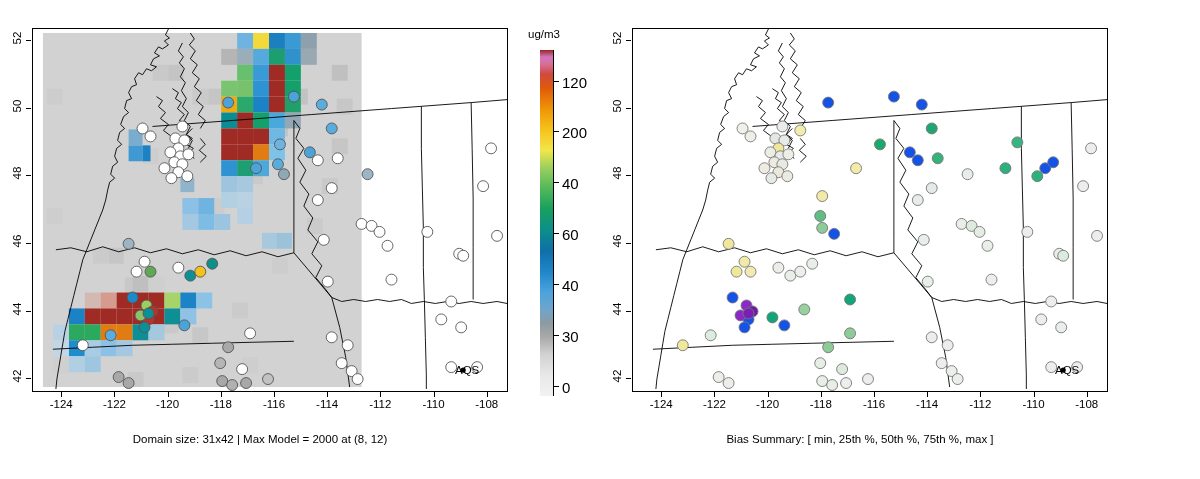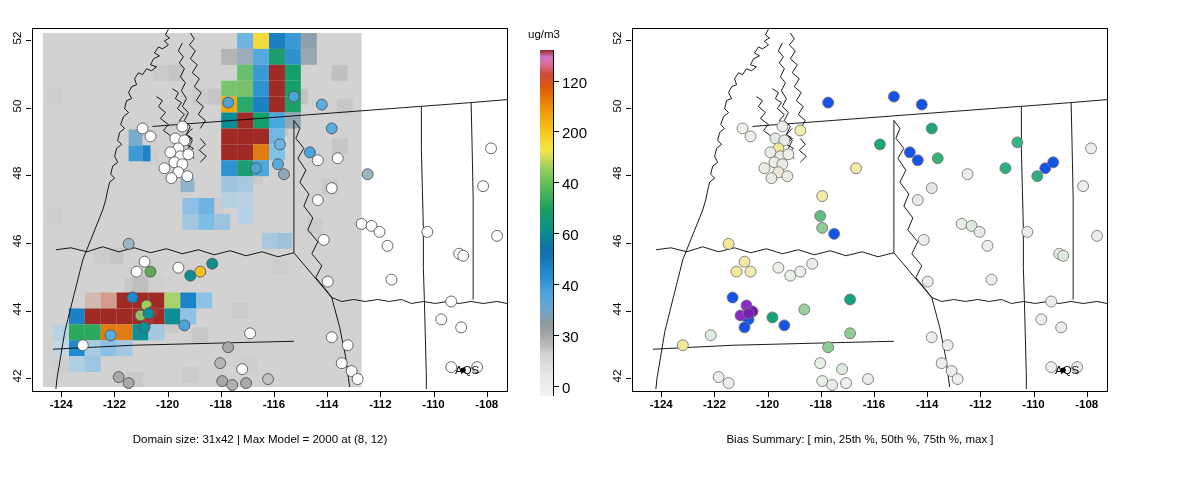--- a/index.html
+++ b/index.html
@@ -70,21 +70,20 @@
     width: 5px;
   }
   .xlab {
     position: absolute;
     font-size: 11.5px;
     color: #000;
     text-align: center;
     width: 40px;
     margin-left: -20px;
     top: 398px;
-    font-weight: bold;
   }
   .ylab {
     position: absolute;
     font-size: 11.5px;
     color: #000;
     text-align: center;
     width: 30px;
     left: 2px;
     transform-origin: center center;
     transform: rotate(-90deg);

